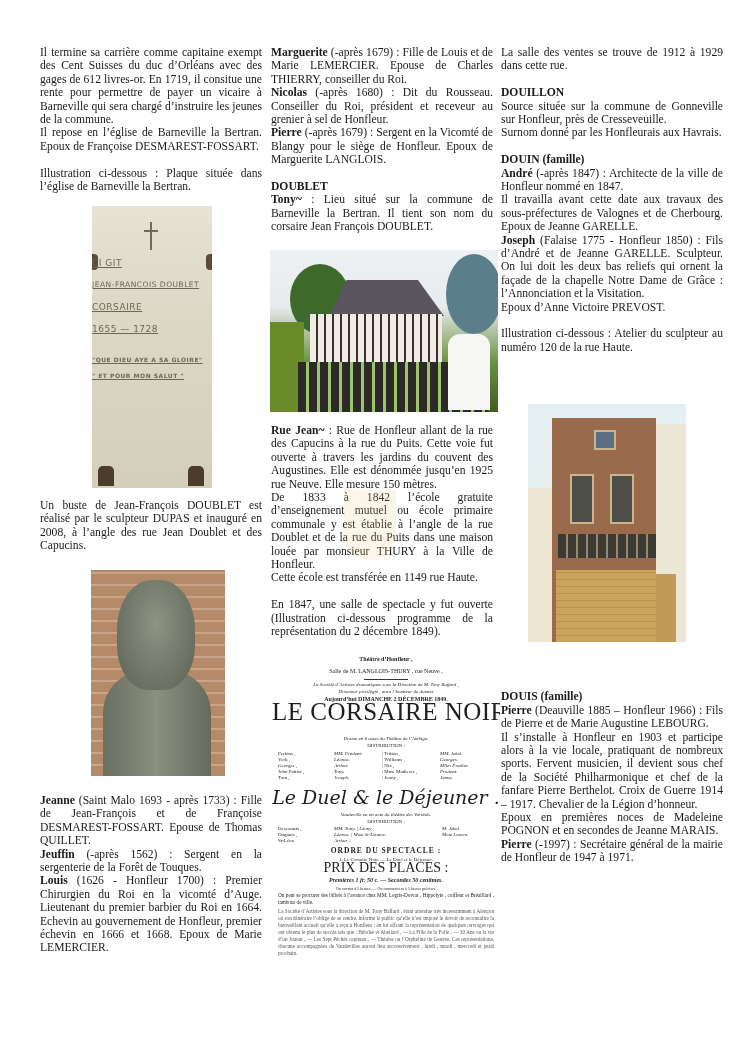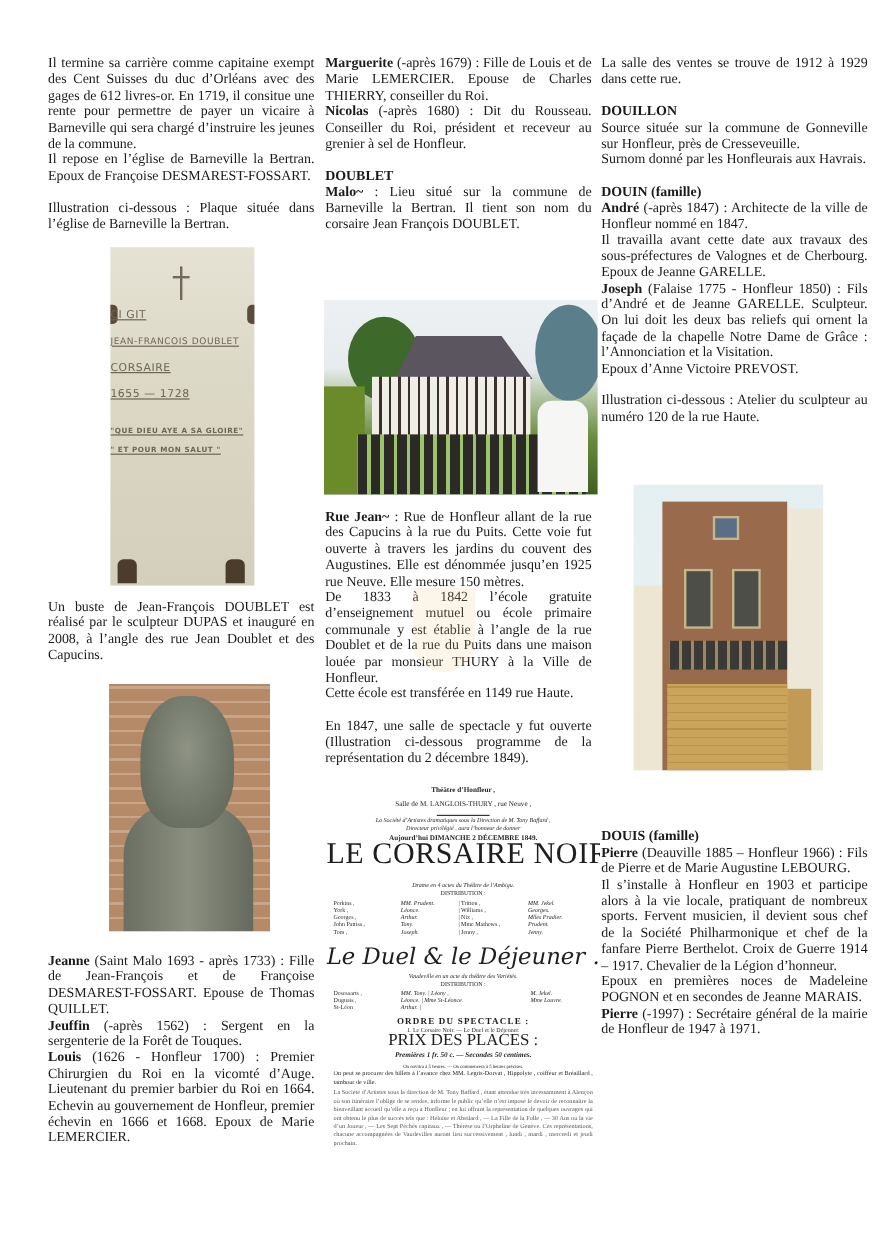--- a/index.html
+++ b/index.html
@@ -90,23 +90,24 @@
 
 <div class="col c1" style="top:794px">
   <p><b>Jeanne</b><span> (Saint Malo 1693 - après 1733) : Fille de Jean-François et de Françoise DESMAREST-FOSSART. Epouse de Thomas QUILLET.</span></p>
   <p><b>Jeuffin</b><span> (-après 1562) : Sergent en la sergenterie de la Forêt de Touques.</span></p>
   <p><b>Louis</b><span> (1626 - Honfleur 1700) : Premier Chirurgien du Roi en la vicomté d’Auge. Lieutenant du premier barbier du Roi en 1664. Echevin au gouvernement de Honfleur, premier échevin en 1666 et 1668. Epoux de Marie LEMERCIER.</span></p>
 </div>
 
 <div class="col c2">
   <p><b>Marguerite</b><span> (-après 1679) : Fille de Louis et de Marie LEMERCIER. Epouse de Charles THIERRY, conseiller du Roi.</span></p>
   <p><b>Nicolas</b><span> (-après 1680) : Dit du Rousseau. Conseiller du Roi, président et receveur au grenier à sel de Honfleur.</span></p>
+  <p><b>Pierre</b><span> (-après 1679) : Sergent en la Vicomté de Blangy pour le siège de Honfleur. Epoux de Marguerite LANGLOIS.</span></p>
   <div class="gap"></div>
   <p class="hd">DOUBLET</p>
-  <p><b>Malo~</b><span> : Lieu situé sur la commune de Barneville la Bertran. Il tient son nom du corsaire Jean François DOUBLET.</span></p>
+  <p><b>Tony~</b><span> : Lieu situé sur la commune de Barneville la Bertran. Il tient son nom du corsaire Jean François DOUBLET.</span></p>
 </div>
 
 <div class="fig house">
   <div class="tree" style="left:20px;top:14px;width:60px;height:70px"></div>
   <div class="tree" style="left:176px;top:4px;width:56px;height:80px;background:#5a7f8a"></div>
   <div class="roof"></div>
   <div class="wall"></div>
   <div class="hedge"></div>
   <div class="fence"></div>
   <div class="sign"></div>

